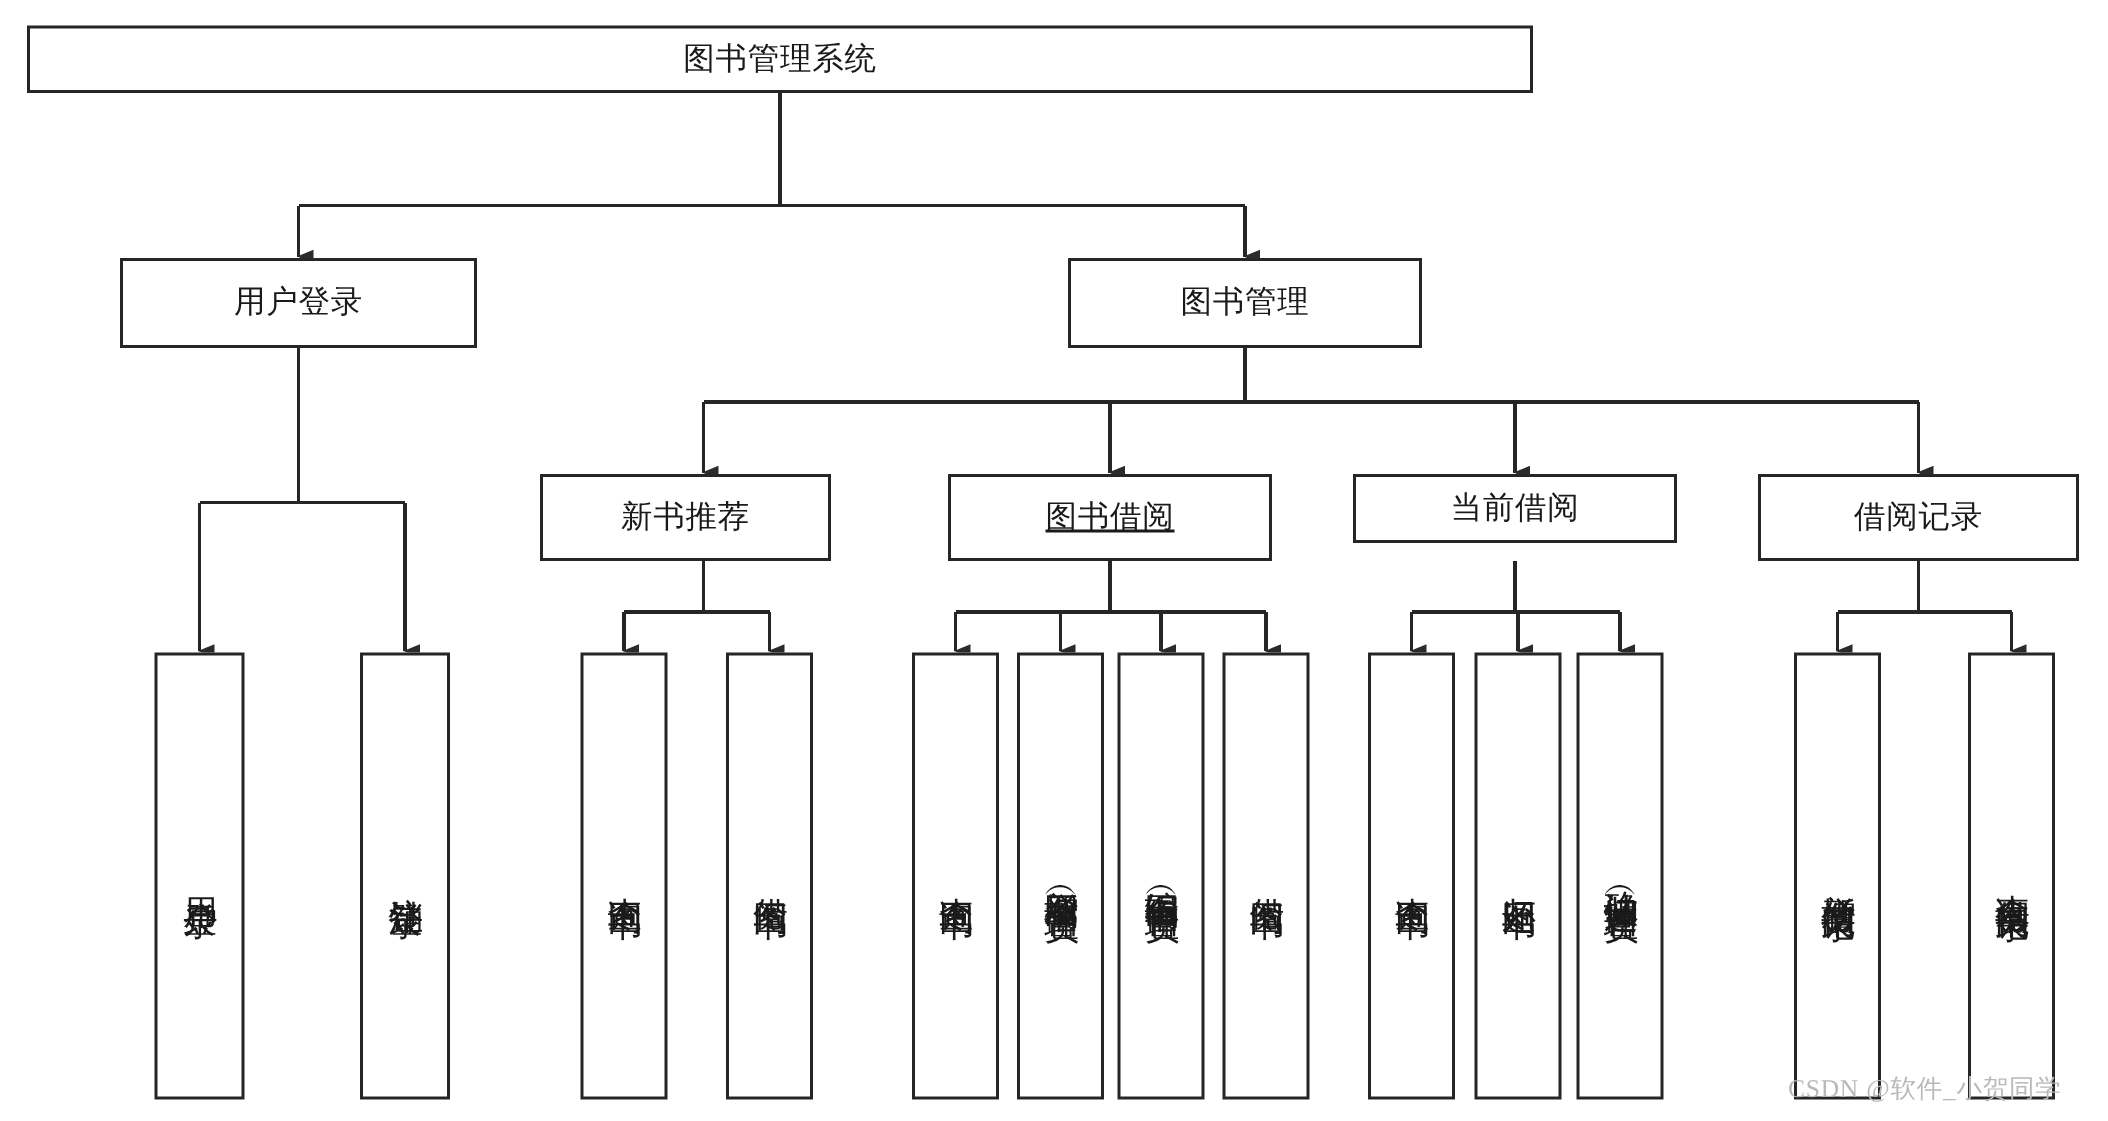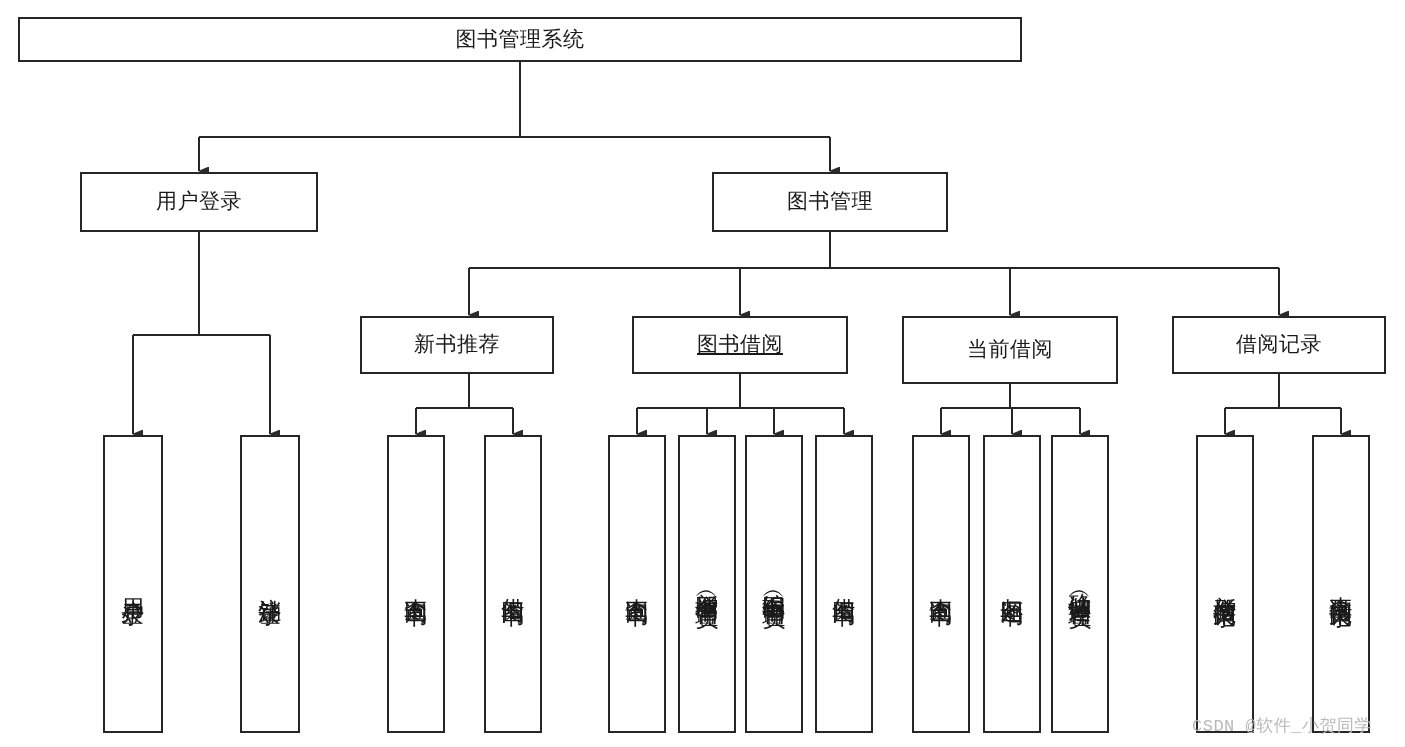--- a/index.html
+++ b/index.html
@@ -55,21 +55,21 @@
     display: block;
     text-align: center;
     white-space: pre-line;
   }
   .watermark {
     position: absolute;
     font-size: 17px;
     color: #b9b9b9;
     letter-spacing: 0.5px;
     white-space: nowrap;
-    font-family: Liberation Mono, monospace;
+    font-family: Liberation Serif, serif;
   }
 </style>
 </head>
 <body>
 
 <div id="diagram-root">
 
   <svg class="edges" viewBox="0 0 1405 747" xmlns="http://www.w3.org/2000/svg">
     <defs>
       <marker id="arrowhead" markerWidth="9" markerHeight="11" refX="4.5" refY="10" orient="auto" markerUnits="userSpaceOnUse">
@@ -122,21 +122,21 @@
       </div>
       <div class="node horizontal" style="left: 712px; top: 172px; width: 236px; height: 60px;">
         <span class="label">图书管理</span>
       </div>
       <div class="node horizontal" style="left: 360px; top: 316px; width: 194px; height: 58px;">
         <span class="label">新书推荐</span>
       </div>
       <div class="node horizontal" style="left: 632px; top: 316px; width: 216px; height: 58px; text-decoration: underline;">
         <span class="label">图书借阅</span>
       </div>
-      <div class="node horizontal" style="left: 902px; top: 316px; width: 216px; height: 68px;">
+      <div class="node horizontal" style="left: 902px; top: 316px; width: 216px; height: 46px;">
         <span class="label">当前借阅</span>
       </div>
       <div class="node horizontal" style="left: 1172px; top: 316px; width: 214px; height: 58px;">
         <span class="label">借阅记录</span>
       </div>
       <div class="node vertical" style="left: 103px; top: 435px; width: 60px; height: 298px;">
         <span class="label">用户登录</span>
       </div>
       <div class="node vertical" style="left: 240px; top: 435px; width: 60px; height: 298px;">
         <span class="label">注销登录</span>

